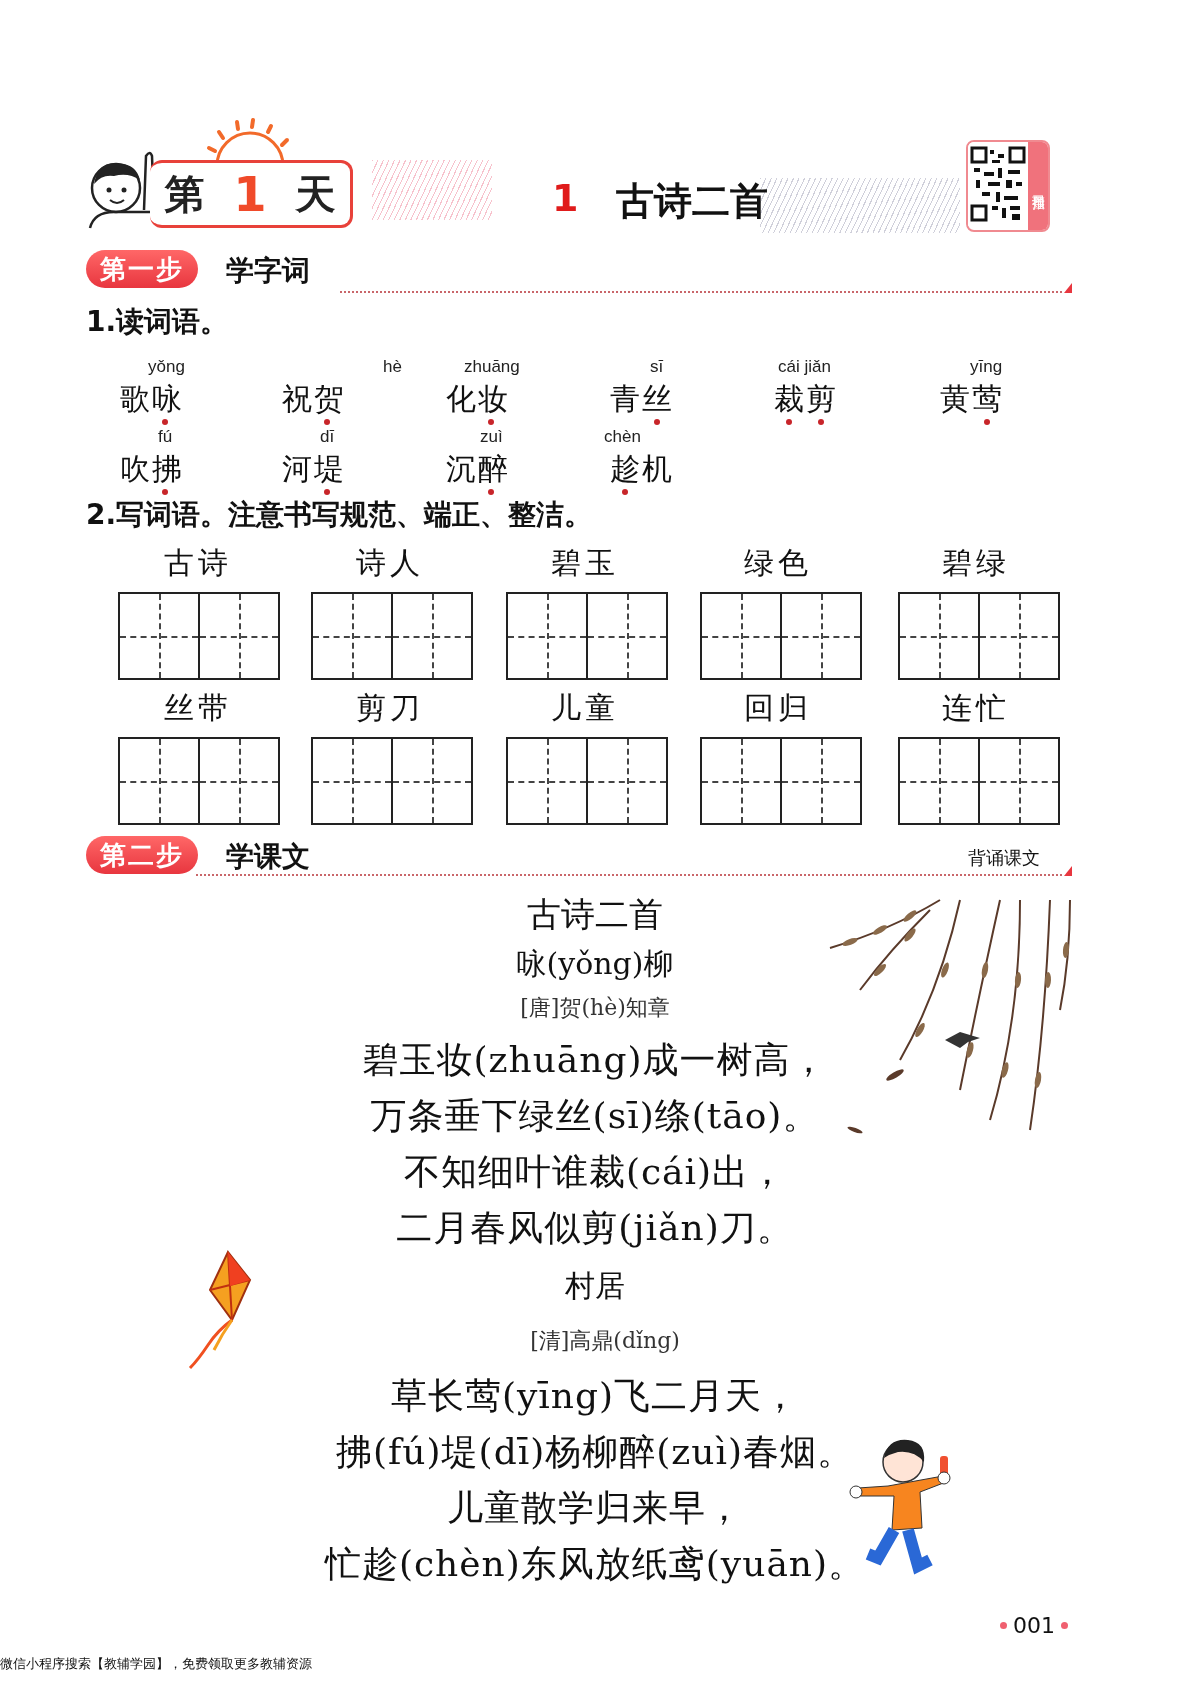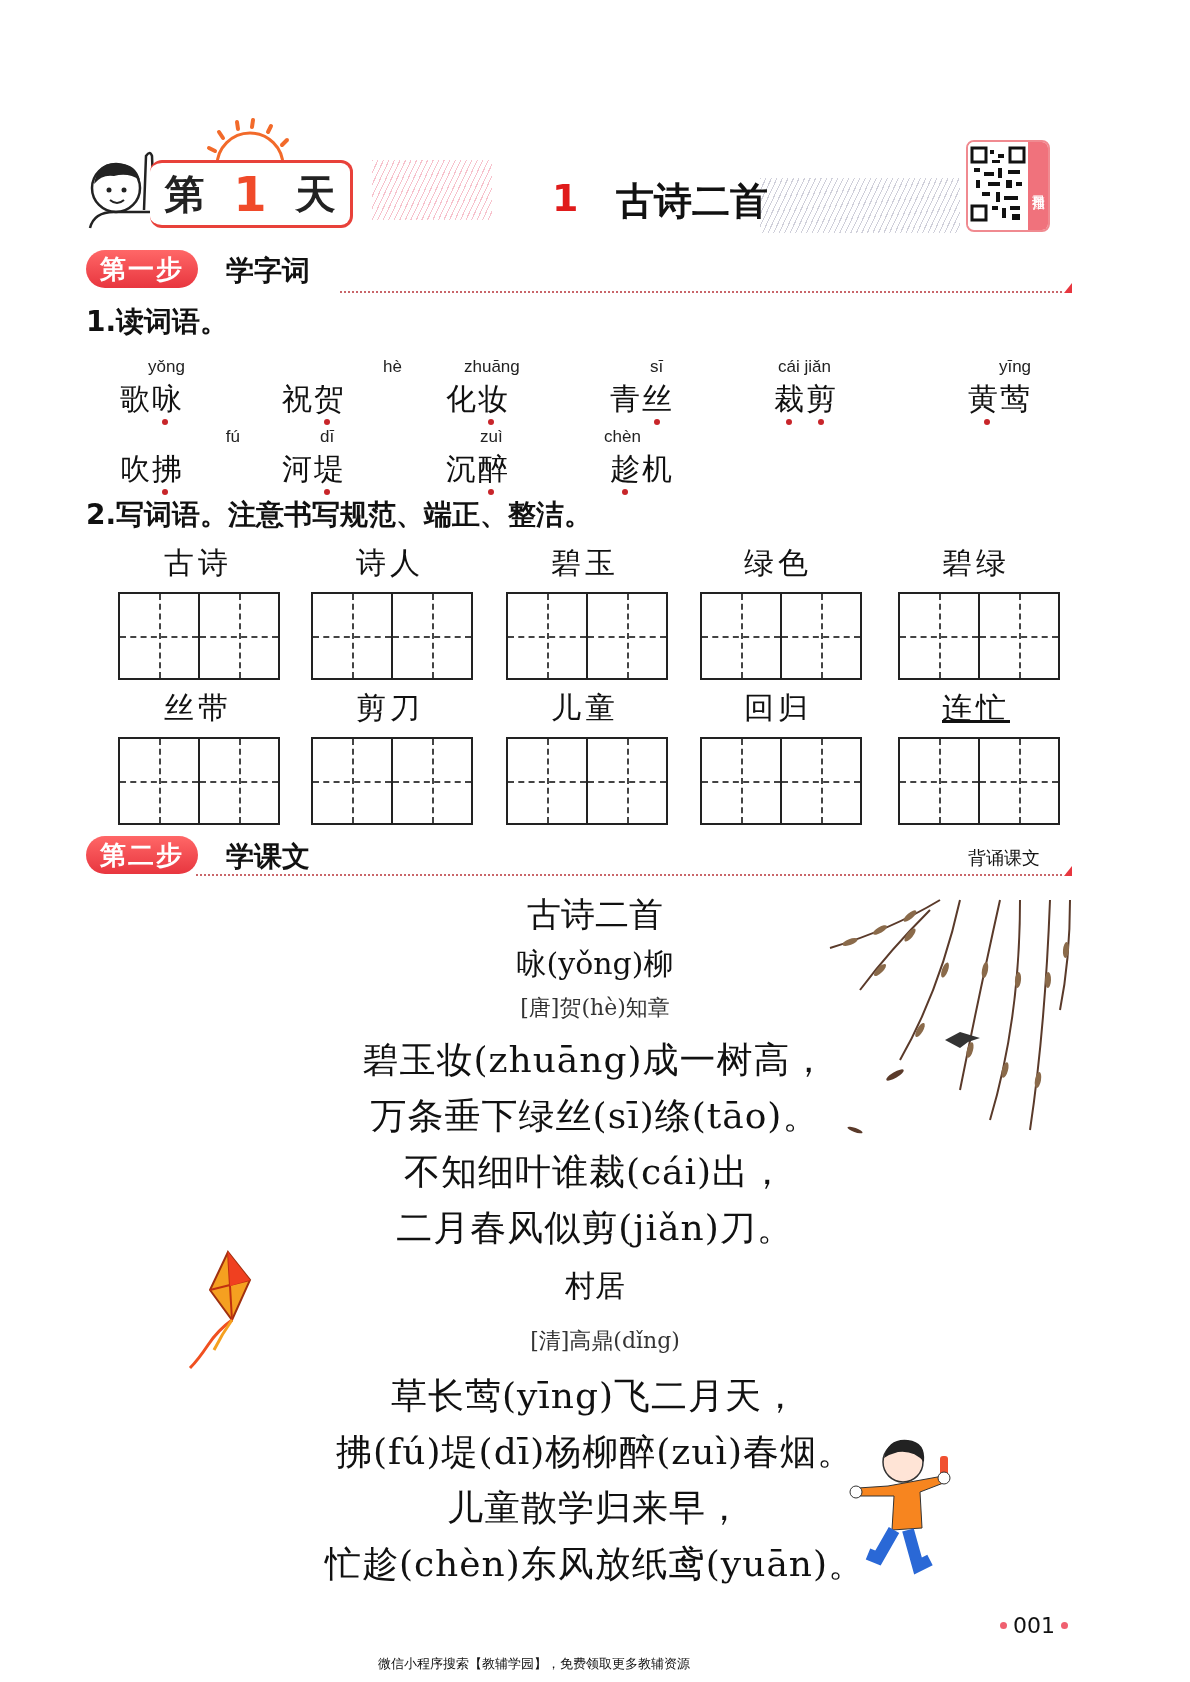--- a/index.html
+++ b/index.html
@@ -133,28 +133,28 @@
   <div class="py" style="padding-left:40px;">sī</div>
   <div class="hz">青丝</div>
   <span class="dot" style="left:44px;top:62px;"></span>
 </div>
 <div class="word" style="left:774px;top:357px;">
   <div class="py" style="padding-left:4px;">cái jiǎn</div>
   <div class="hz">裁剪</div>
   <span class="dot" style="left:12px;top:62px;"></span>
   <span class="dot" style="left:44px;top:62px;"></span>
 </div>
-<div class="word" style="left:940px;top:357px;text-align:center;">
+<div class="word" style="left:940px;top:357px;">
   <div class="py" style="padding-left:30px;">yīng</div>
   <div class="hz">黄莺</div>
   <span class="dot" style="left:44px;top:62px;"></span>
 </div>
 
 <div class="word" style="left:120px;top:427px;">
-  <div class="py" style="padding-left:38px;text-align:right;">fú</div>
+  <div class="py" style="padding-left:38px;">fú</div>
   <div class="hz">吹拂</div>
   <span class="dot" style="left:42px;top:62px;"></span>
 </div>
 <div class="word" style="left:282px;top:427px;">
   <div class="py" style="padding-left:38px;">dī</div>
   <div class="hz">河堤</div>
   <span class="dot" style="left:42px;top:62px;"></span>
 </div>
 <div class="word" style="left:446px;top:427px;">
   <div class="py" style="padding-left:34px;">zuì</div>
@@ -193,21 +193,21 @@
   </div>
 <div class="grid" style="left:898px;top:592px;">
     <div class="sq"></div>
     <div class="sq"></div>
   </div>
 
 <div class="cell-label" style="left:118px;top:688px;">丝带</div>
 <div class="cell-label" style="left:310px;top:688px;">剪刀</div>
 <div class="cell-label" style="left:505px;top:688px;">儿童</div>
 <div class="cell-label" style="left:698px;top:688px;">回归</div>
-<div class="cell-label" style="left:896px;top:688px;text-decoration:underline;">连忙</div>
+<div class="cell-label" style="left:896px;top:688px;">连忙</div>
 
 <div class="grid" style="left:118px;top:737px;">
     <div class="sq"></div>
     <div class="sq"></div>
   </div>
 <div class="grid" style="left:311px;top:737px;">
     <div class="sq"></div>
     <div class="sq"></div>
   </div>
 <div class="grid" style="left:506px;top:737px;">
@@ -291,13 +291,13 @@
   <rect x="92" y="20" width="8" height="22" fill="#f05030" rx="3"></rect>
   <circle cx="8" cy="56" r="6" fill="#fff" stroke="#333"></circle>
   <circle cx="96" cy="42" r="6" fill="#fff" stroke="#333"></circle>
 </svg>
 
 <div class="abs pagenum" style="left:1000px;top:1613px;">
   <span class="pd"></span>
   <span>001</span>
   <span class="pd"></span>
 </div>
-<div class="abs footer" style="left:0;width:1068px;text-align:center;top:1655px;">微信小程序搜索【教辅学园】，免费领取更多教辅资源</div>
+<div class="abs footer" style="left:0;width:1068px;text-align:left;top:1655px;">微信小程序搜索【教辅学园】，免费领取更多教辅资源</div>
 
 </body></html>

